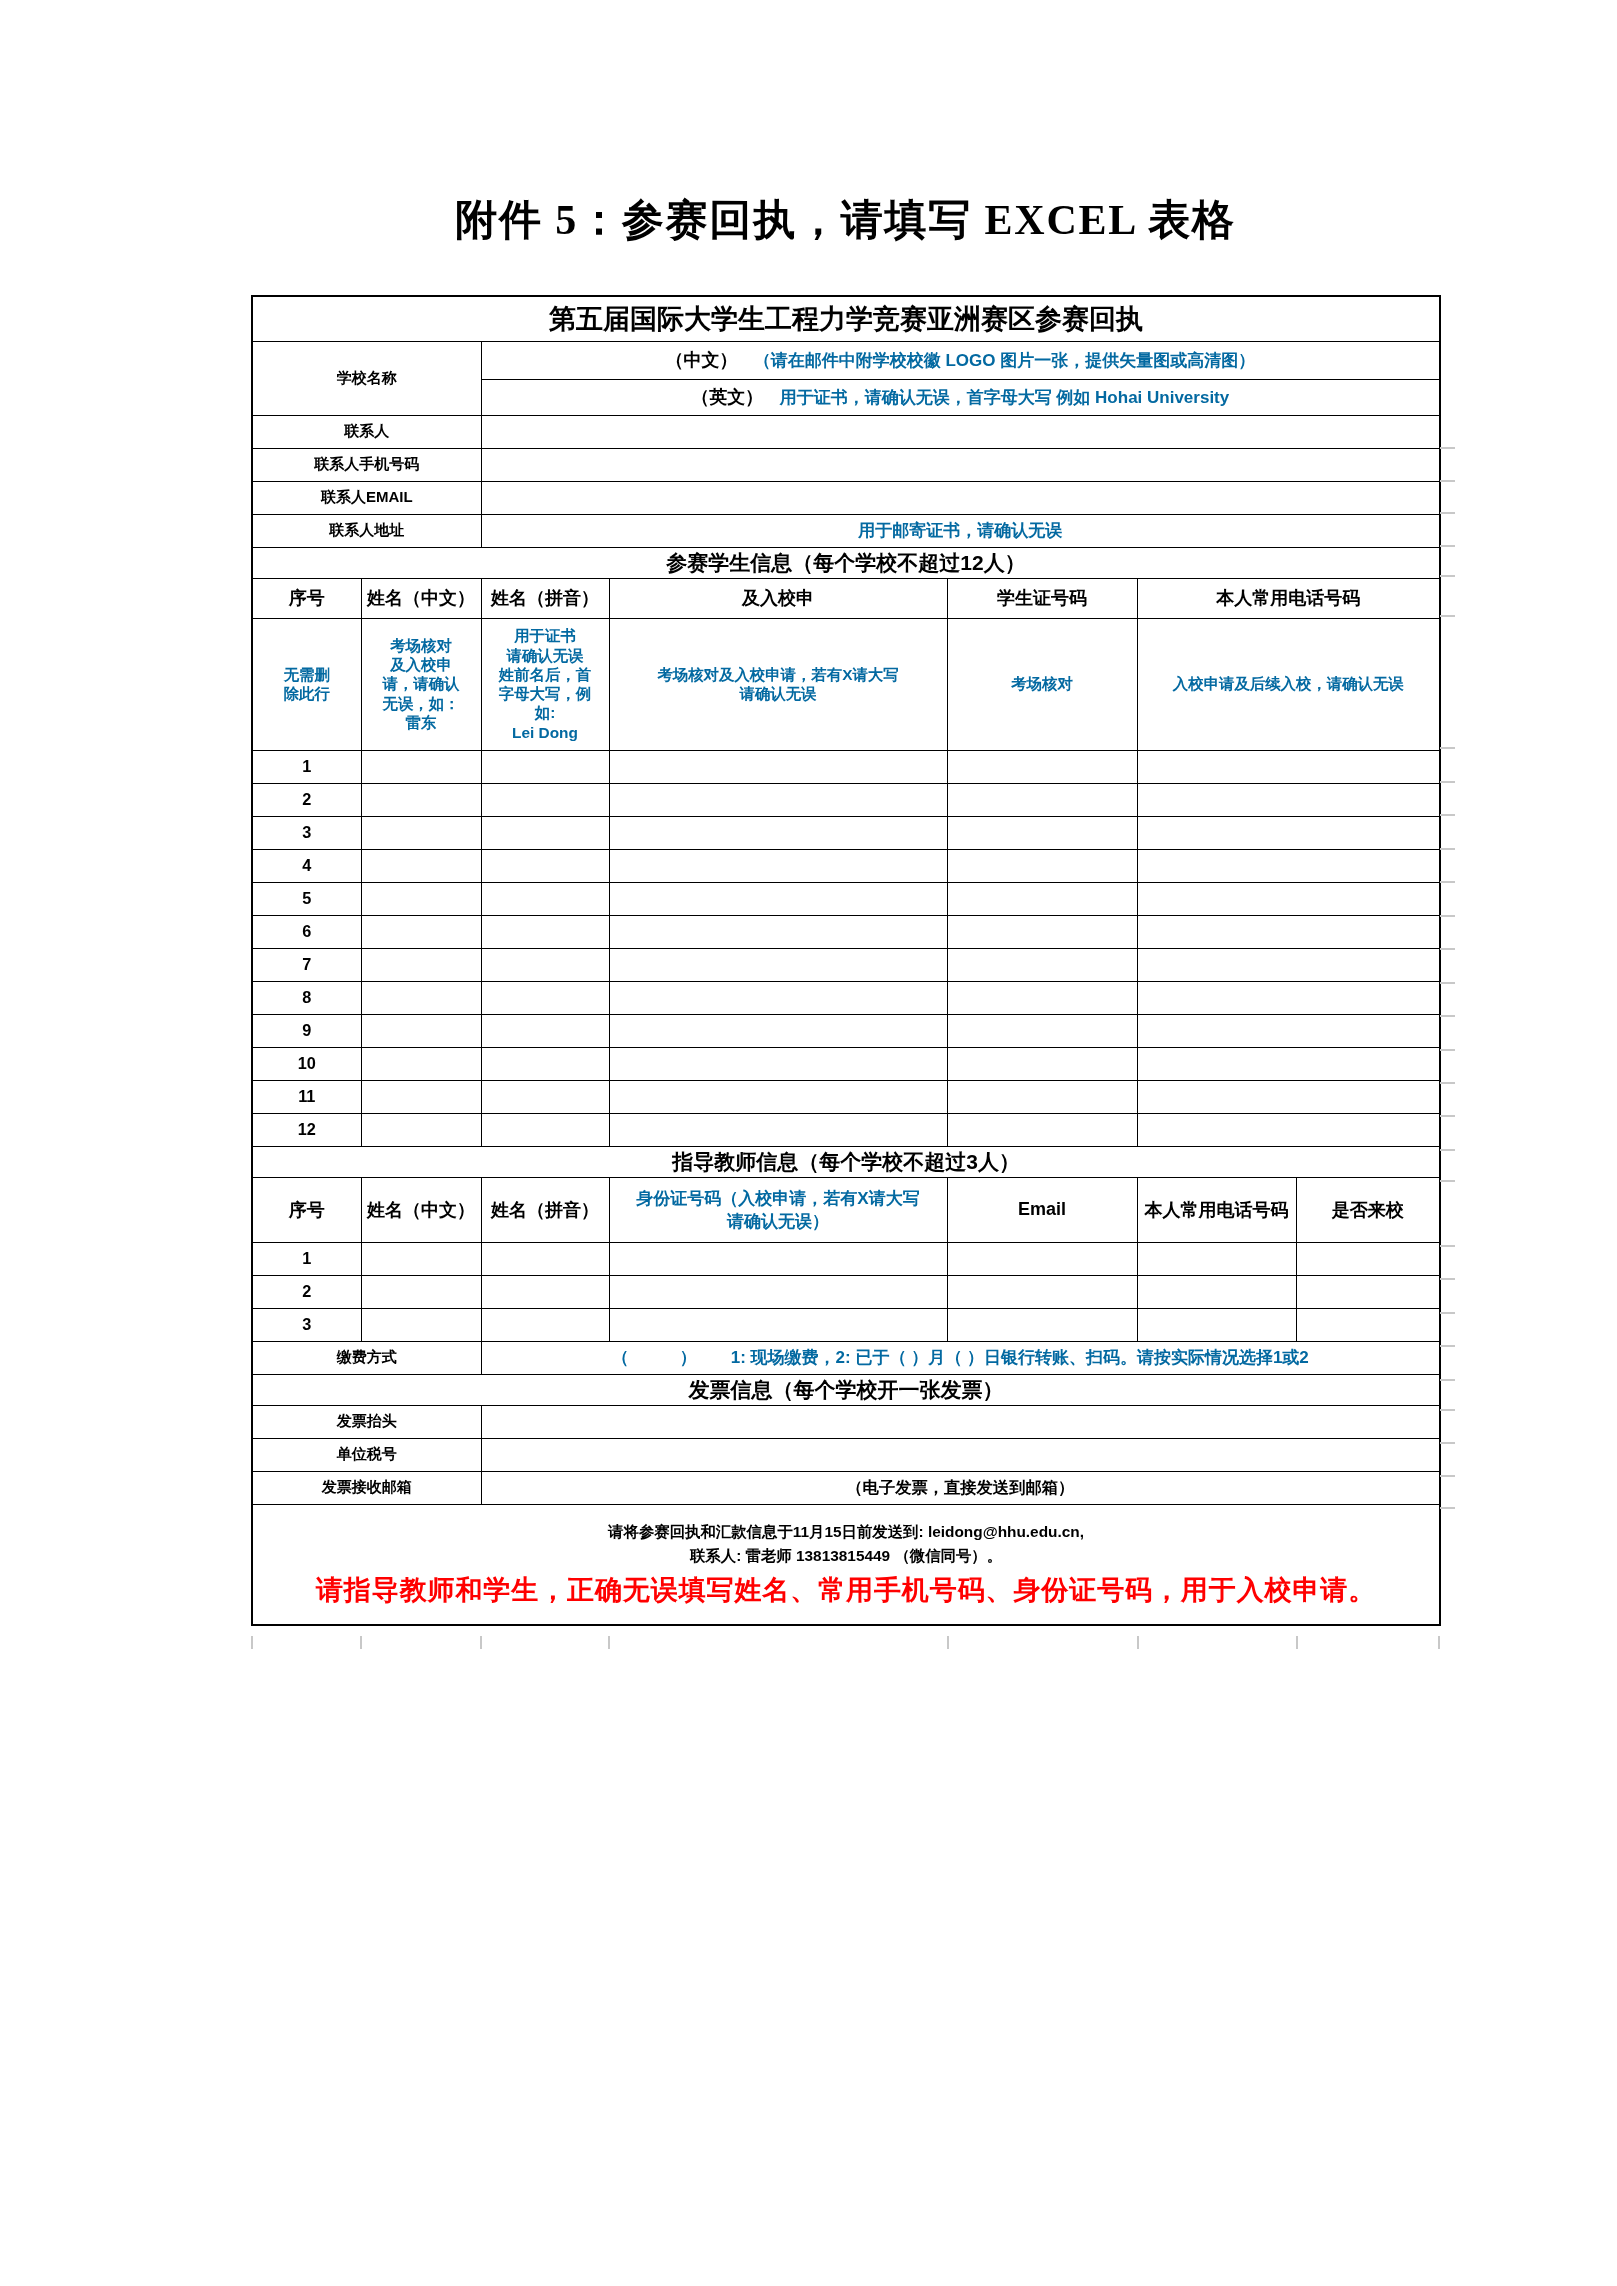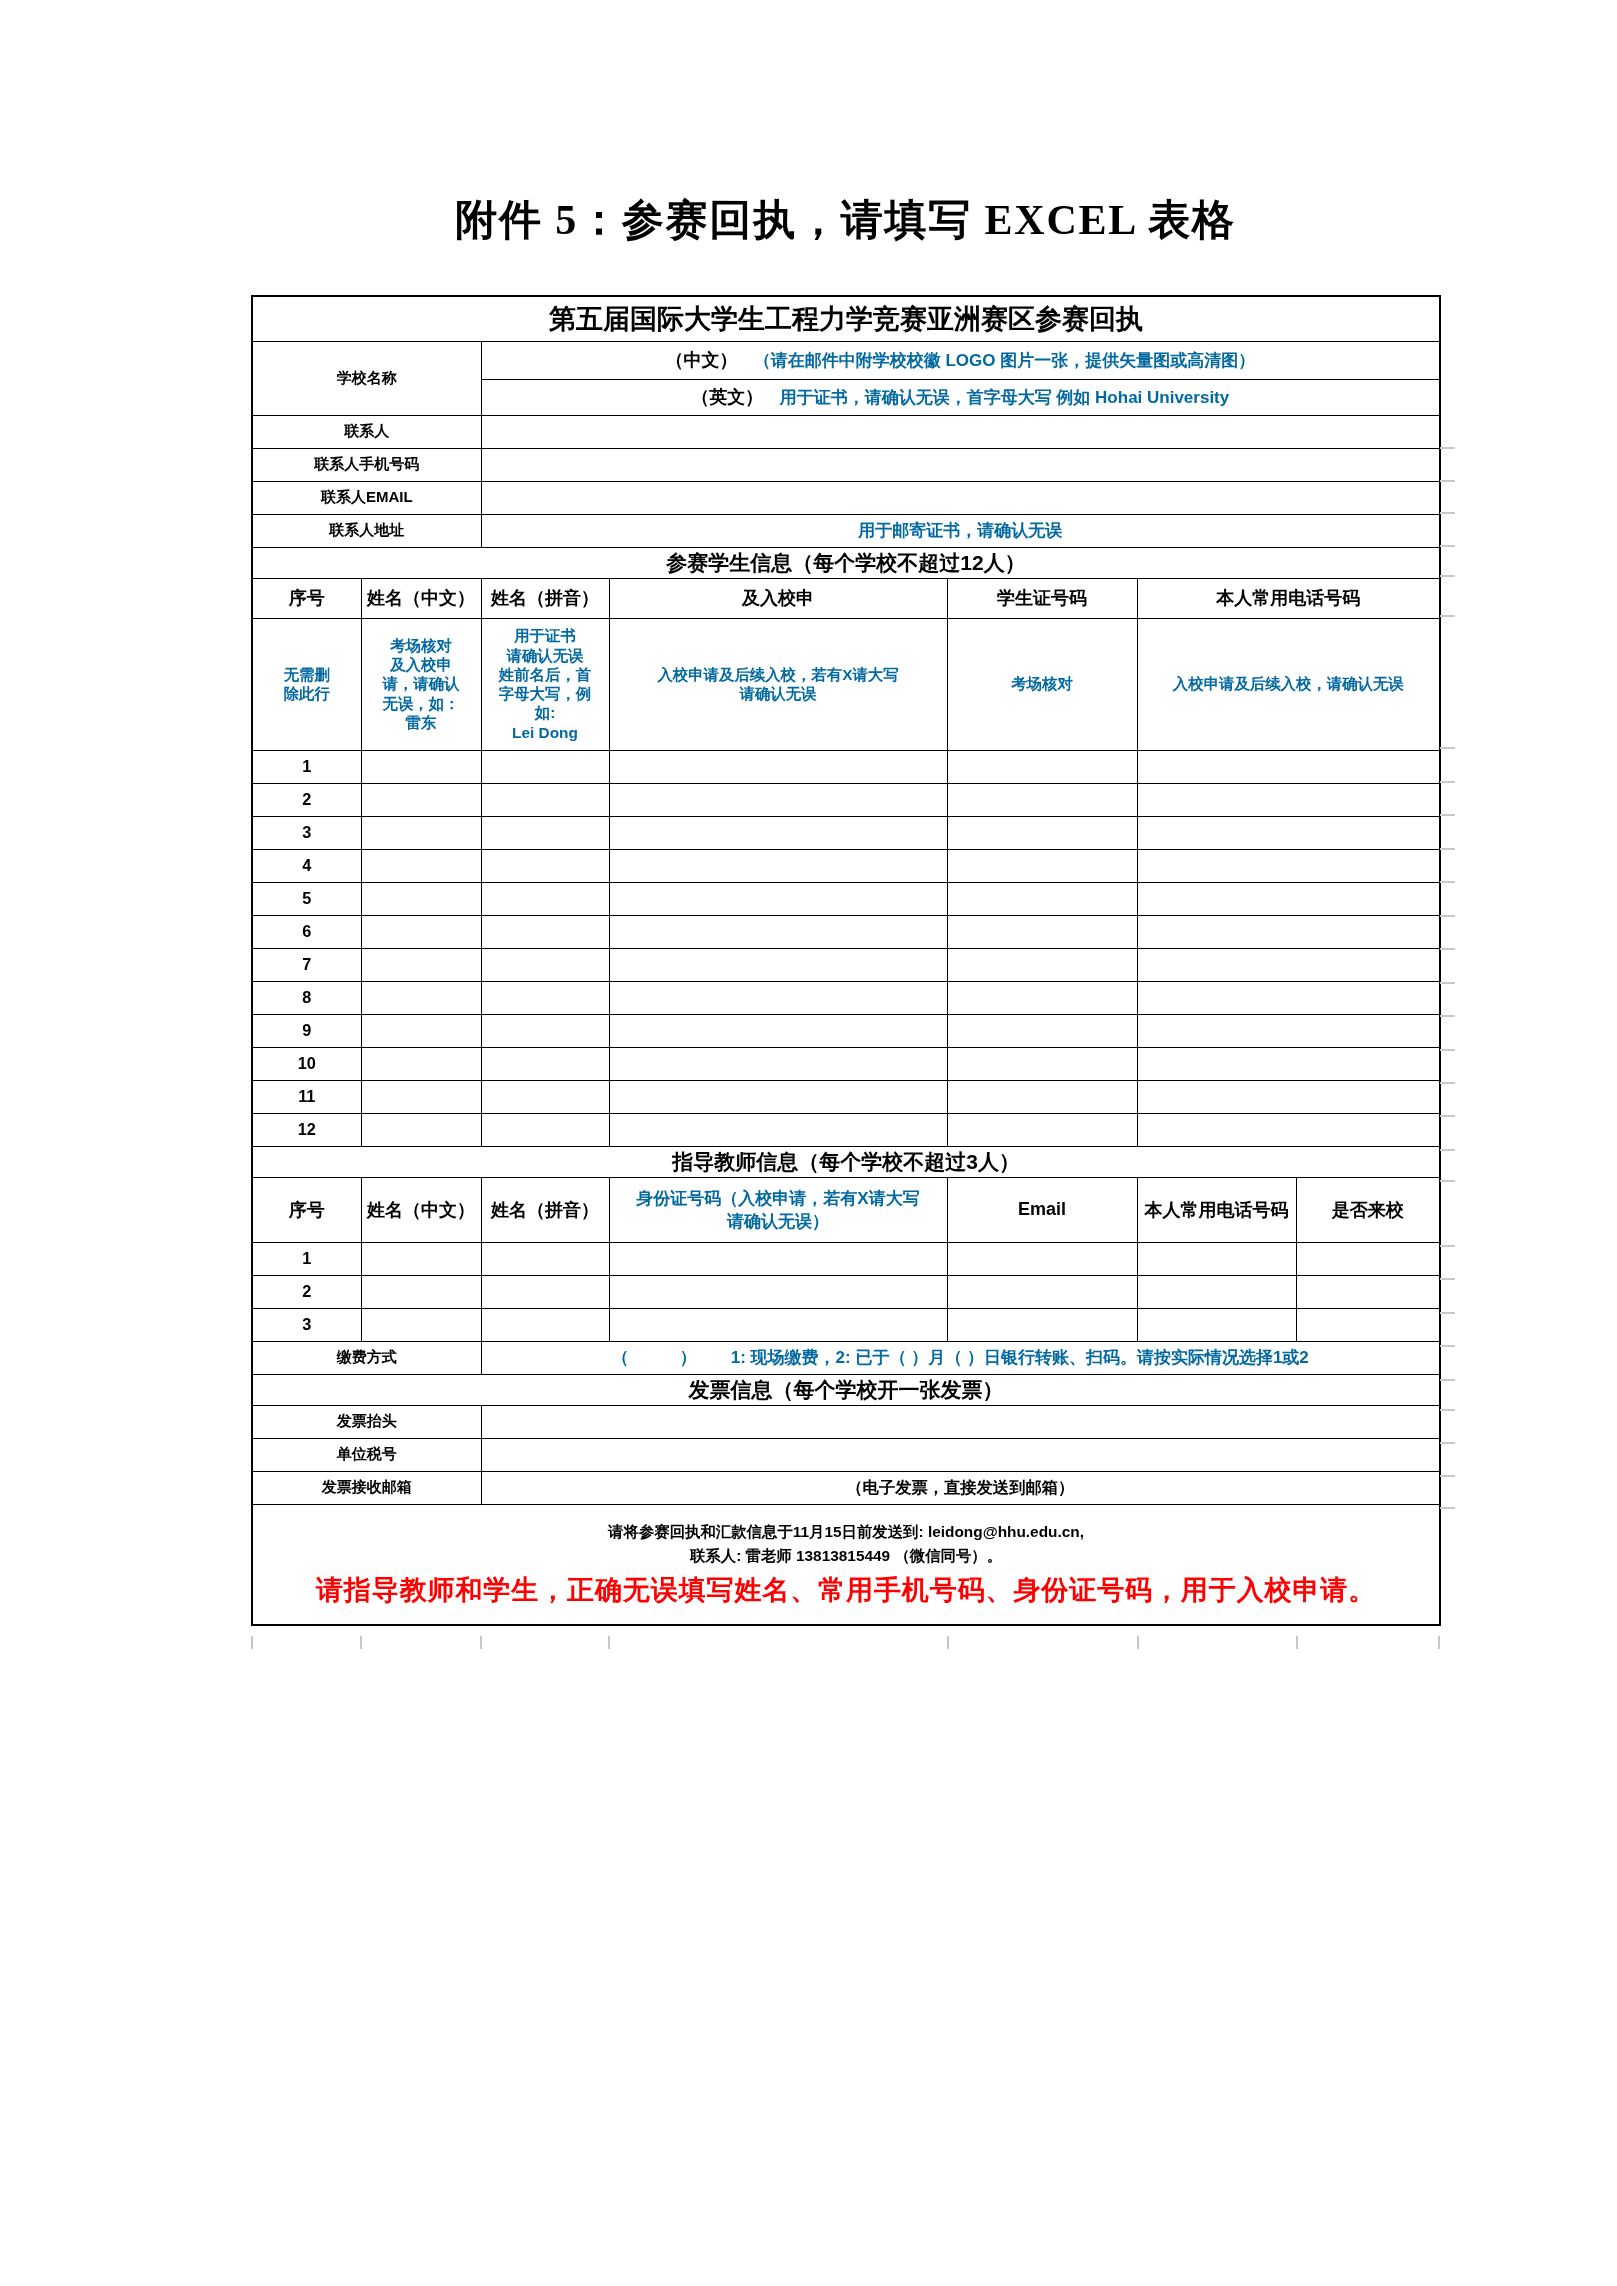--- a/index.html
+++ b/index.html
@@ -113,21 +113,21 @@
 及入校申
 请，请确认
 无误，如：
 雷东</td>
         <td class="red smallred pre">用于证书
 请确认无误
 姓前名后，首
 字母大写，例
 如:
 Lei Dong</td>
-        <td class="red smallred pre">入校申请及后续入校，若有X请大写
+        <td class="red smallred pre">考场核对及入校申请，若有X请大写
 请确认无误</td>
         <td class="red smallred">考场核对</td>
         <td colspan="2" class="red smallred">入校申请及后续入校，请确认无误</td>
       </tr>
 
       <tr class="r-data">
             <td>1</td>
             <td></td>
             <td></td>
             <td></td>

